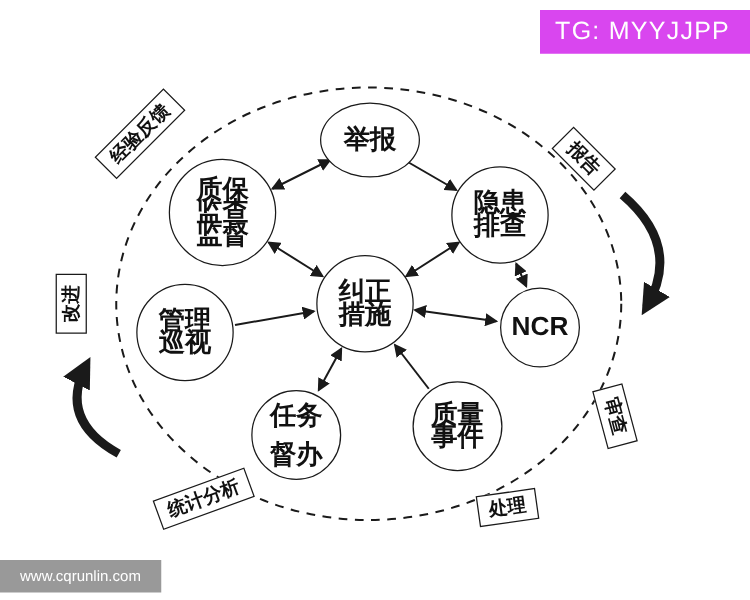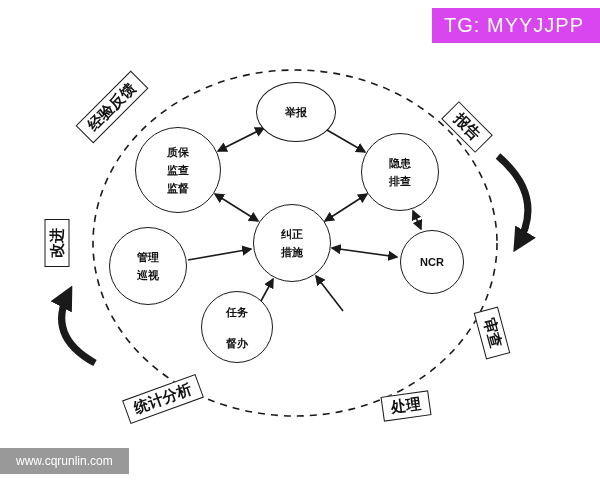--- a/index.html
+++ b/index.html
@@ -5,21 +5,21 @@
   * { margin:0; padding:0; box-sizing:border-box; }
   html,body { background:#ffffff; }
   body { font-family:"Liberation Sans","DejaVu Sans",sans-serif; }
   .stage { position:relative; width:600px; height:480px; background:#ffffff; overflow:hidden; }
   .layer { position:absolute; left:0; top:0; width:600px; height:480px; }
 
   .node {
     position:absolute; transform:translate(-50%,-50%);
     border:1.6px solid #1a1a1a; border-radius:50%; background:#ffffff;
     display:flex; flex-direction:column; align-items:center; justify-content:center;
-    font-weight:bold; font-size:11px; line-height:18px; color:#111; text-align:center;
+    font-weight:bold; font-size:21px; line-height:18px; color:#111; text-align:center;
     z-index:2;
   }
   .tag {
     position:absolute; border:1.6px solid #1a1a1a; background:#ffffff;
     padding:2px 8px; font-weight:bold; font-size:15px; color:#111;
     white-space:nowrap; z-index:3;
   }
   .wm-top {
     position:absolute; top:8px; right:0; background:#d946ef; color:#ffffff;
     font-size:20px; letter-spacing:1px; padding:6px 16px 6px 12px; z-index:5;
@@ -84,25 +84,29 @@
 
   <div class="node" style="left:432px; top:262px; width:64px; height:64px;">
     <div>NCR</div>
   </div>
 
   <div class="node" style="left:148px; top:266px; width:78px; height:78px;">
     <div>管理</div>
     <div>巡视</div>
   </div>
 
-  <div class="node" style="left:237px; top:327px; width:72px; height:72px;gap:13px;">
+  <div class="node" style="left:237px; top:348px; width:72px; height:72px;gap:13px;">
     <div>任务</div>
     <div>督办</div>
   </div>
 
+  <div class="node" style="left:366px; top:341px; width:72px; height:72px;">
+    <div>质量</div>
+    <div>事件</div>
+  </div>
 
 
   <div class="tag" style="left:112px; top:107px; transform:translate(-50%,-50%) rotate(-45deg);">经验反馈</div>
 
   <div class="tag" style="left:467px; top:127px; transform:translate(-50%,-50%) rotate(45deg);">报告</div>
 
   <div class="tag" style="left:57px; top:243px; transform:translate(-50%,-50%) rotate(-90deg);">改进</div>
 
   <div class="tag" style="left:492px; top:333px; transform:translate(-50%,-50%) rotate(75deg);">审查</div>
 

